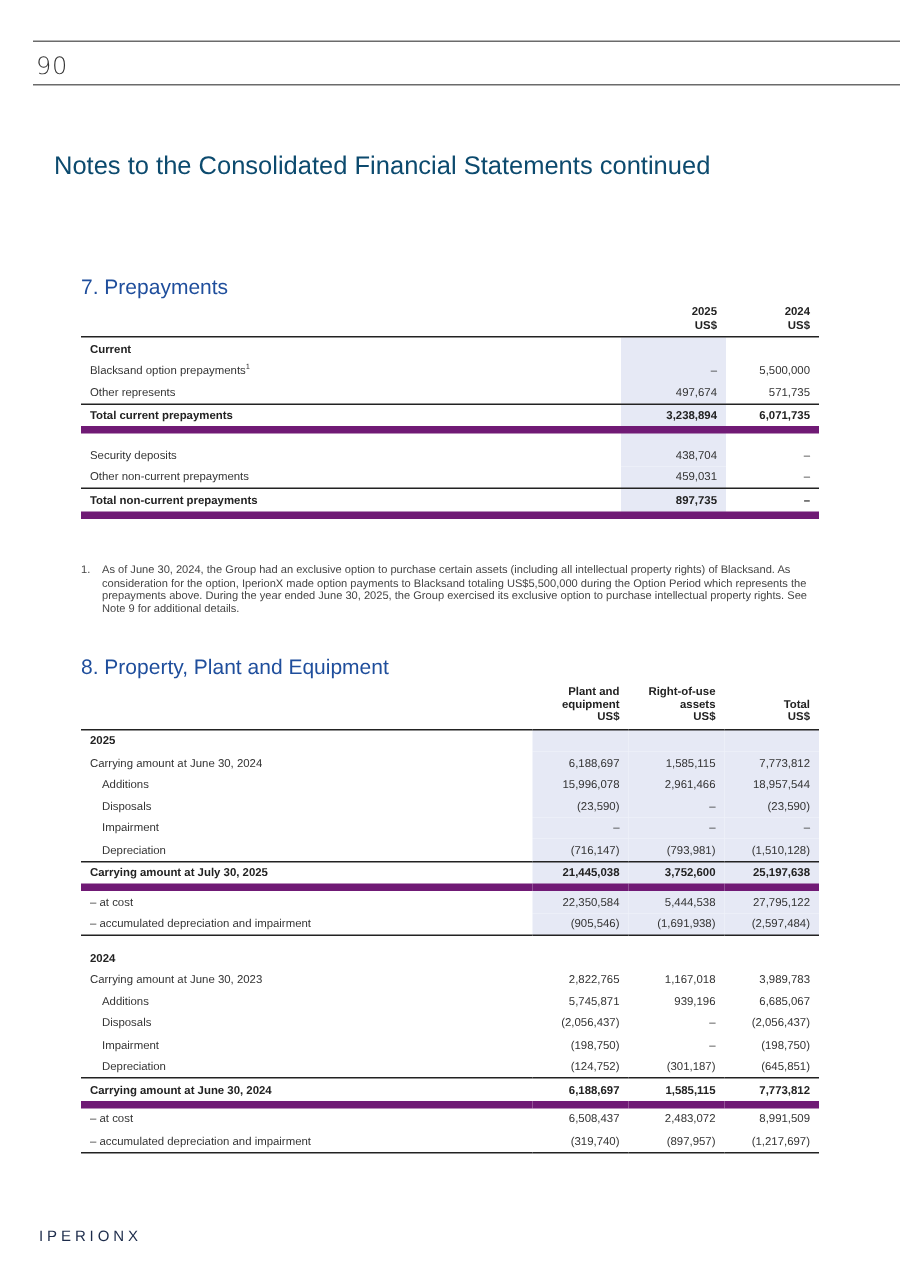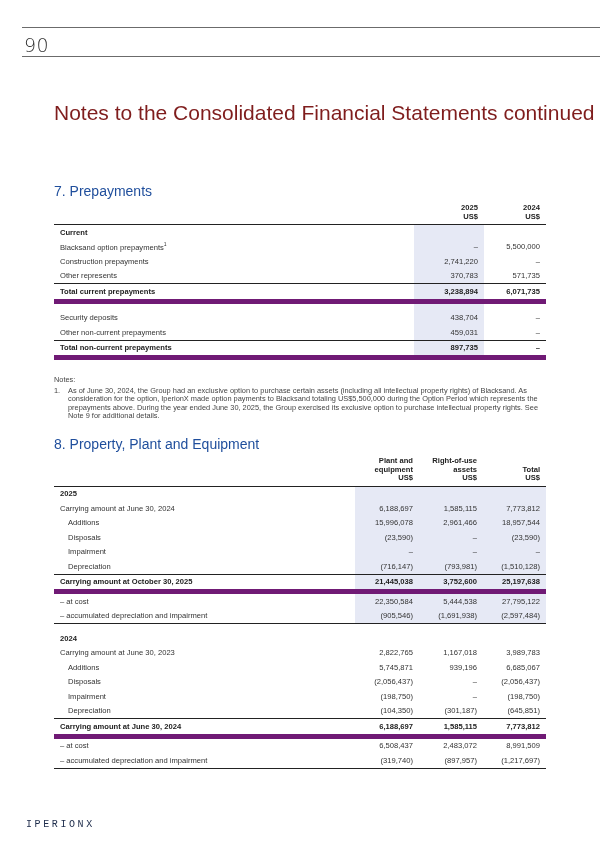--- a/index.html
+++ b/index.html
@@ -1,22 +1,22 @@
 <!DOCTYPE html>
 <html><head>
 <meta charset="utf-8">
 <style>
   html, body { margin:0; padding:0; background:#ffffff; }
   body { width:600px; height:852px; position:relative; overflow:hidden;
          font-family:"Liberation Sans", sans-serif; color:#222; }
   .topline { position:absolute; left:22px; right:0; top:27px; border-top:1px solid #6b6b6b; }
   .midline { position:absolute; left:22px; right:0; top:56px; border-top:1px solid #6b6b6b; }
-  .pagenum { position:absolute; left:24px; top:34px; font-size:19px; letter-spacing:0.5px;
+  .pagenum { position:absolute; left:24px; top:34px; font-size:16px; letter-spacing:0.5px;
              color:#333; font-family:"DejaVu Sans", sans-serif; font-weight:300; }
-  .doc-title { position:absolute; left:54px; top:101px; font-size:21px; color:#7f1d1d; }
+  .doc-title { position:absolute; left:36px; top:101px; font-size:17px; color:#0c4a6e; }
   .sec-title { position:absolute; left:54px; font-size:14px; color:#1f4e9c; }
   .sec7 { top:183px; }
   .sec8 { top:436px; }
 
   table.fin { position:absolute; left:54px; width:492px; border-collapse:collapse;
               font-size:7.6px; color:#333; }
   table.fin td, table.fin th { padding:0 6px 0 6px; height:14.5px; }
   table.fin th { font-weight:bold; text-align:right; vertical-align:bottom;
                  line-height:8.5px; padding-bottom:3px; color:#222; }
   table.fin td.num { text-align:right; white-space:nowrap; }
@@ -36,21 +36,21 @@
   #t8 { top:457px; }
   #t8 col.c2 { width:64px; }
   #t8 col.c3 { width:64px; }
   #t8 col.c4 { width:63px; }
 
   .notes { position:absolute; left:54px; top:376px; width:495px; font-size:7.4px; color:#444; line-height:8.6px; }
   .notes .nlabel { margin-bottom:2px; }
   .notes .nitem { display:flex; }
   .notes .nnum { width:14px; flex:none; }
 
-  .logo { position:absolute; left:26px; top:819px; font-family:Liberation Mono, monospace;
+  .logo { position:absolute; left:26px; top:819px; font-family:Liberation Sans, sans-serif;
           font-size:10px; letter-spacing:2.6px; color:#1c2b4a; font-weight:300; }
 </style>
 </head>
 <body>
 
 <div class="topline"></div>
 <div class="pagenum">90</div>
 <div class="midline"></div>
 
 <div class="doc-title">Notes to the Consolidated Financial Statements continued</div>
@@ -73,27 +73,22 @@
     <td class="lbl">Current</td>
     <td class="num shade"></td>
         <td class="num"></td>
   </tr>
   <tr>
     <td class="lbl"><span>Blacksand option prepayments</span><sup style="font-size:5px">1</sup></td>
     <td class="num shade">–</td>
     <td class="num">5,500,000</td>
   </tr>
   <tr>
-    <td class="lbl">Construction prepayments</td>
-    <td class="num shade">2,741,220</td>
-    <td class="num">–</td>
-  </tr>
-  <tr>
     <td class="lbl">Other represents</td>
-    <td class="num shade">370,783</td>
+    <td class="num shade">497,674</td>
     <td class="num">571,735</td>
   </tr>
   <tr class="bold total">
     <td class="lbl">Total current prepayments</td>
     <td class="num shade">3,238,894</td>
     <td class="num">6,071,735</td>
   </tr>
   <tr class="gap">
         <td></td>
         <td class="shade"></td>
@@ -111,21 +106,20 @@
   </tr>
   <tr class="bold total">
     <td class="lbl">Total non-current prepayments</td>
     <td class="num shade">897,735</td>
     <td class="num">–</td>
   </tr>
 </tbody>
   </table>
 
 <div class="notes">
-  <div class="nlabel">Notes:</div>
   <div class="nitem">
     <span class="nnum">1.</span>
     <span>As of June 30, 2024, the Group had an exclusive option to purchase certain assets (including all intellectual property rights) of Blacksand. As consideration for the option, IperionX made option payments to Blacksand totaling US$5,500,000 during the Option Period which represents the prepayments above. During the year ended June 30, 2025, the Group exercised its exclusive option to purchase intellectual property rights. See Note 9 for additional details.</span>
   </div>
 </div>
 
 <div class="sec-title sec8">8.  Property, Plant and Equipment</div>
 
 <table class="fin" id="t8">
   <colgroup>
@@ -173,21 +167,21 @@
         <td class="num shade">–</td>
         <td class="num shade">–</td>
       </tr>
       <tr>
         <td class="lbl ind">Depreciation</td>
         <td class="num shade">(716,147)</td>
         <td class="num shade">(793,981)</td>
         <td class="num shade">(1,510,128)</td>
       </tr>
       <tr class="bold total">
-        <td class="lbl">Carrying amount at October 30, 2025</td>
+        <td class="lbl">Carrying amount at July 30, 2025</td>
         <td class="num shade">21,445,038</td>
         <td class="num shade">3,752,600</td>
         <td class="num shade">25,197,638</td>
       </tr>
       <tr>
         <td class="lbl">– at cost</td>
         <td class="num shade">22,350,584</td>
         <td class="num shade">5,444,538</td>
         <td class="num shade">27,795,122</td>
       </tr>
@@ -228,21 +222,21 @@
         <td class="num">(2,056,437)</td>
       </tr>
       <tr>
         <td class="lbl ind">Impairment</td>
         <td class="num">(198,750)</td>
         <td class="num">–</td>
         <td class="num">(198,750)</td>
       </tr>
       <tr>
         <td class="lbl ind">Depreciation</td>
-        <td class="num">(104,350)</td>
+        <td class="num">(124,752)</td>
         <td class="num">(301,187)</td>
         <td class="num">(645,851)</td>
       </tr>
       <tr class="bold total">
         <td class="lbl">Carrying amount at June 30, 2024</td>
         <td class="num">6,188,697</td>
         <td class="num">1,585,115</td>
         <td class="num">7,773,812</td>
       </tr>
       <tr>

